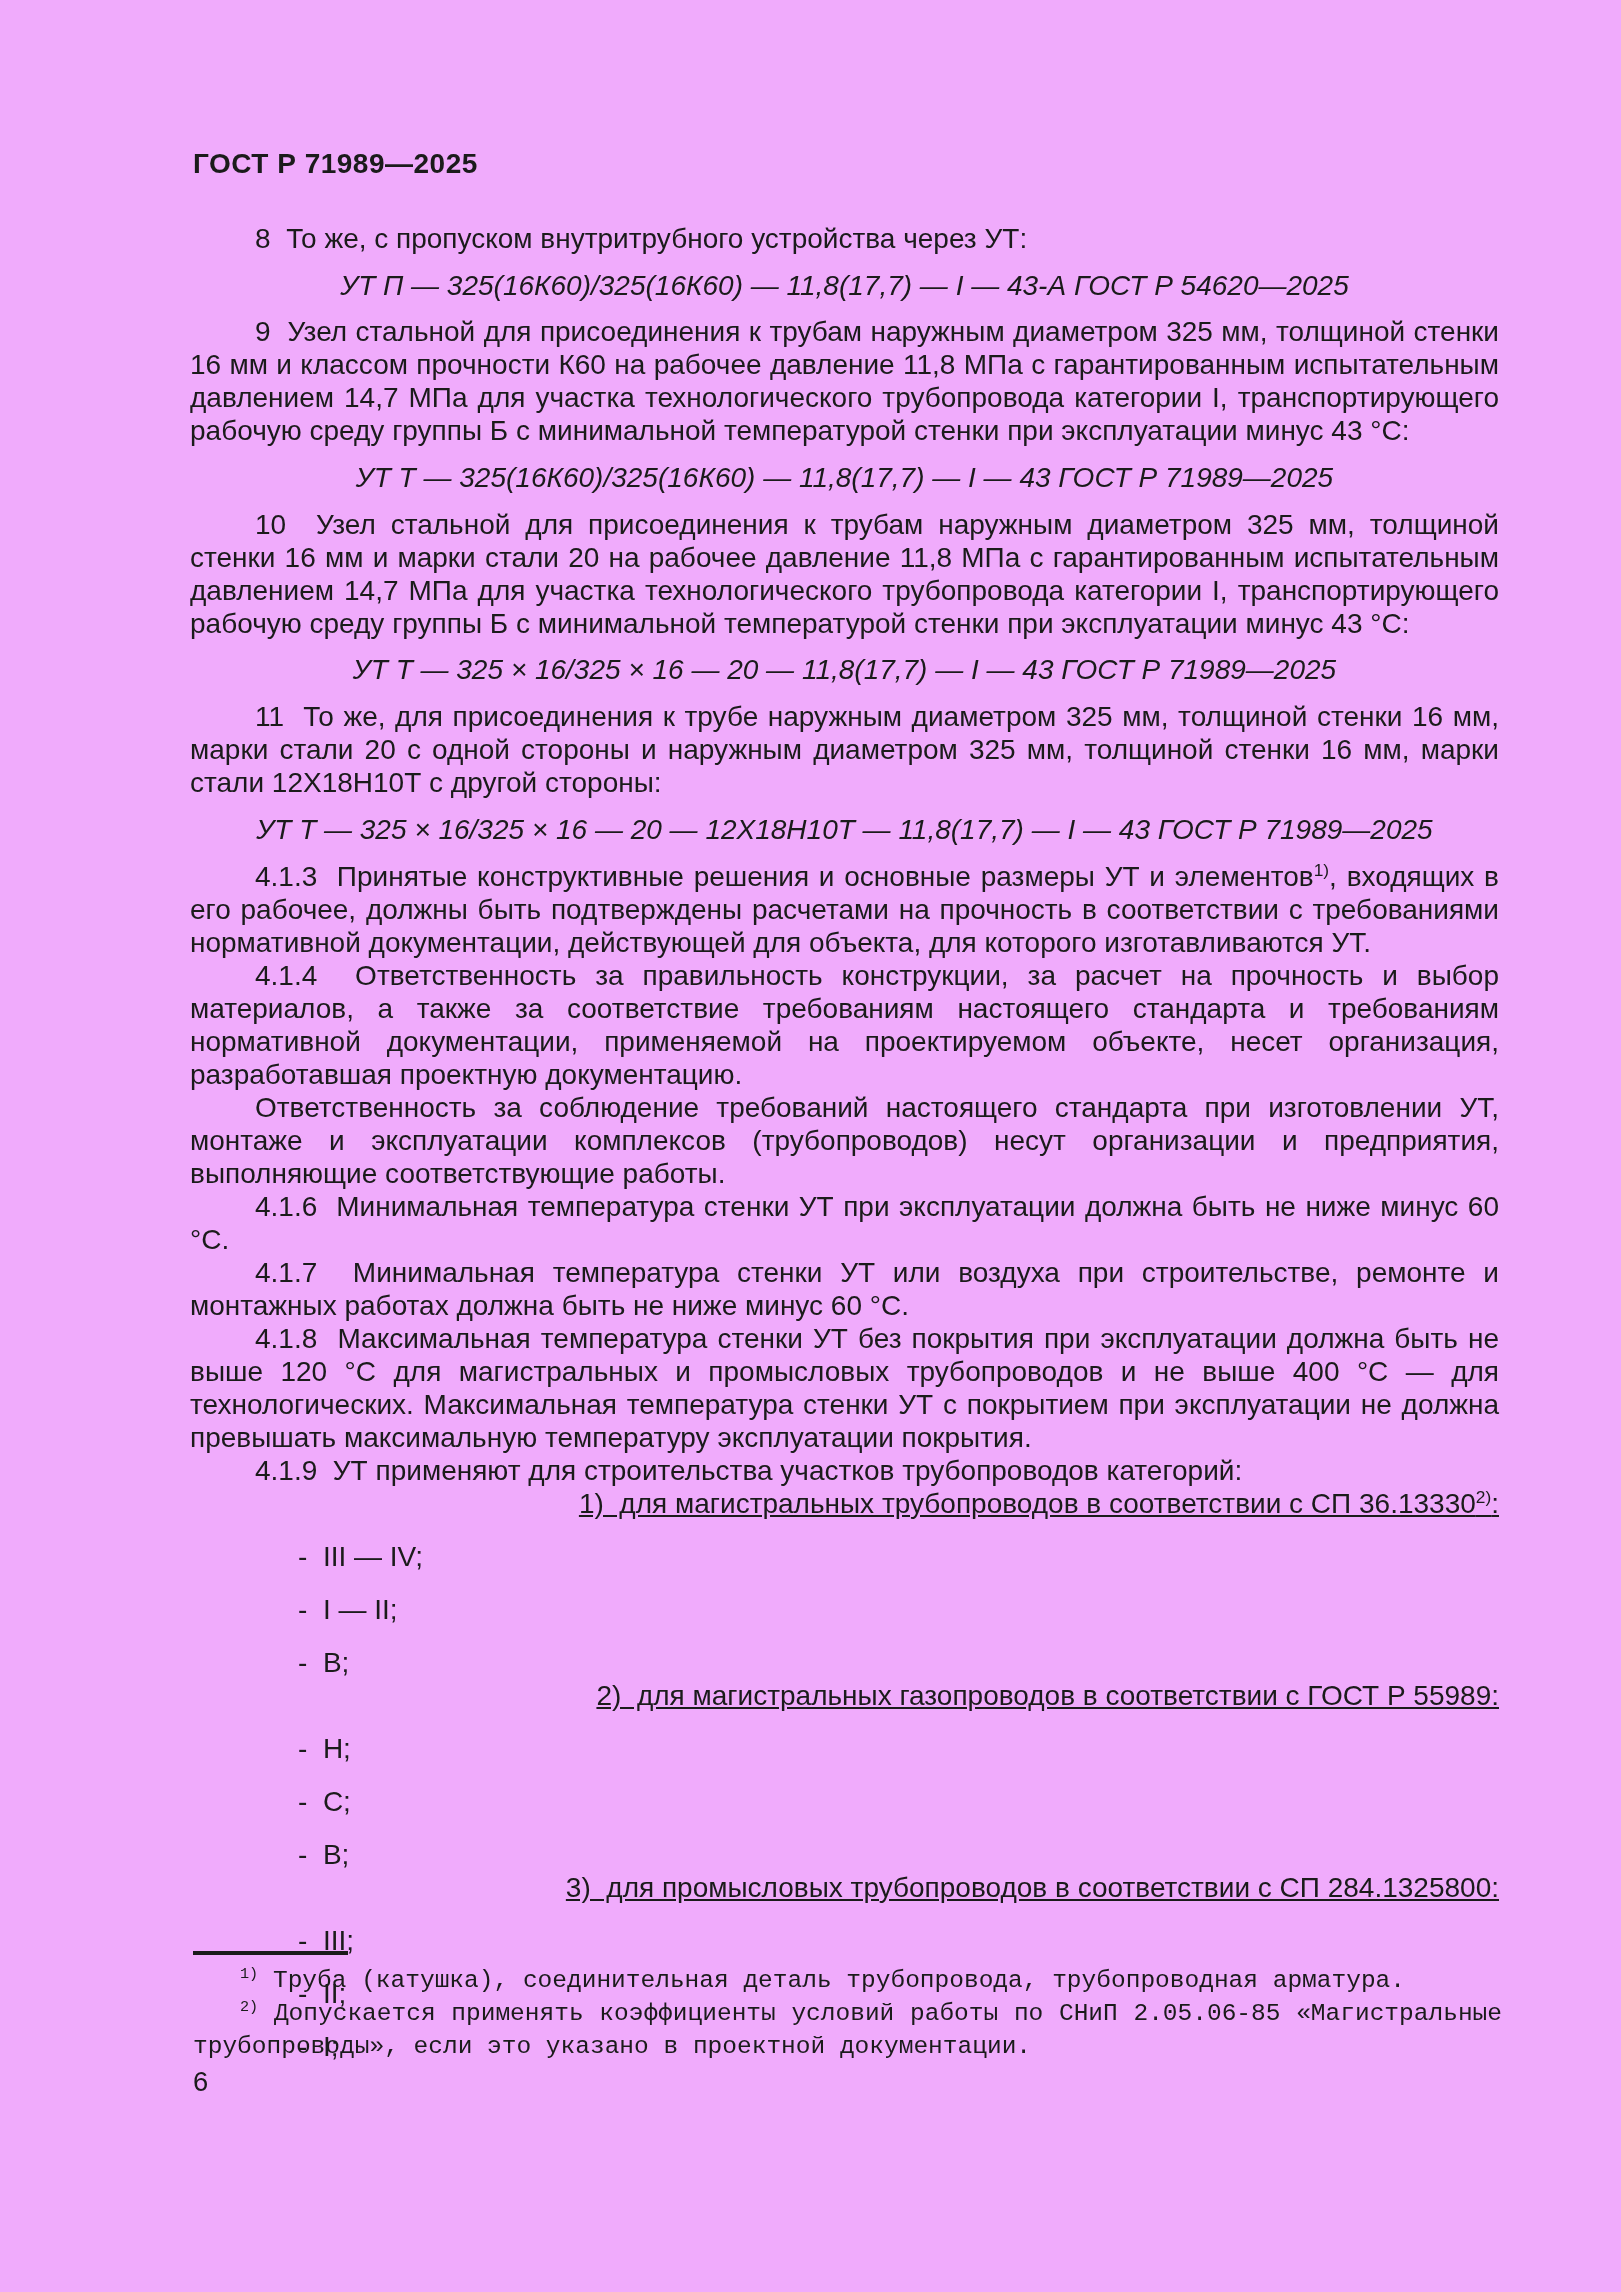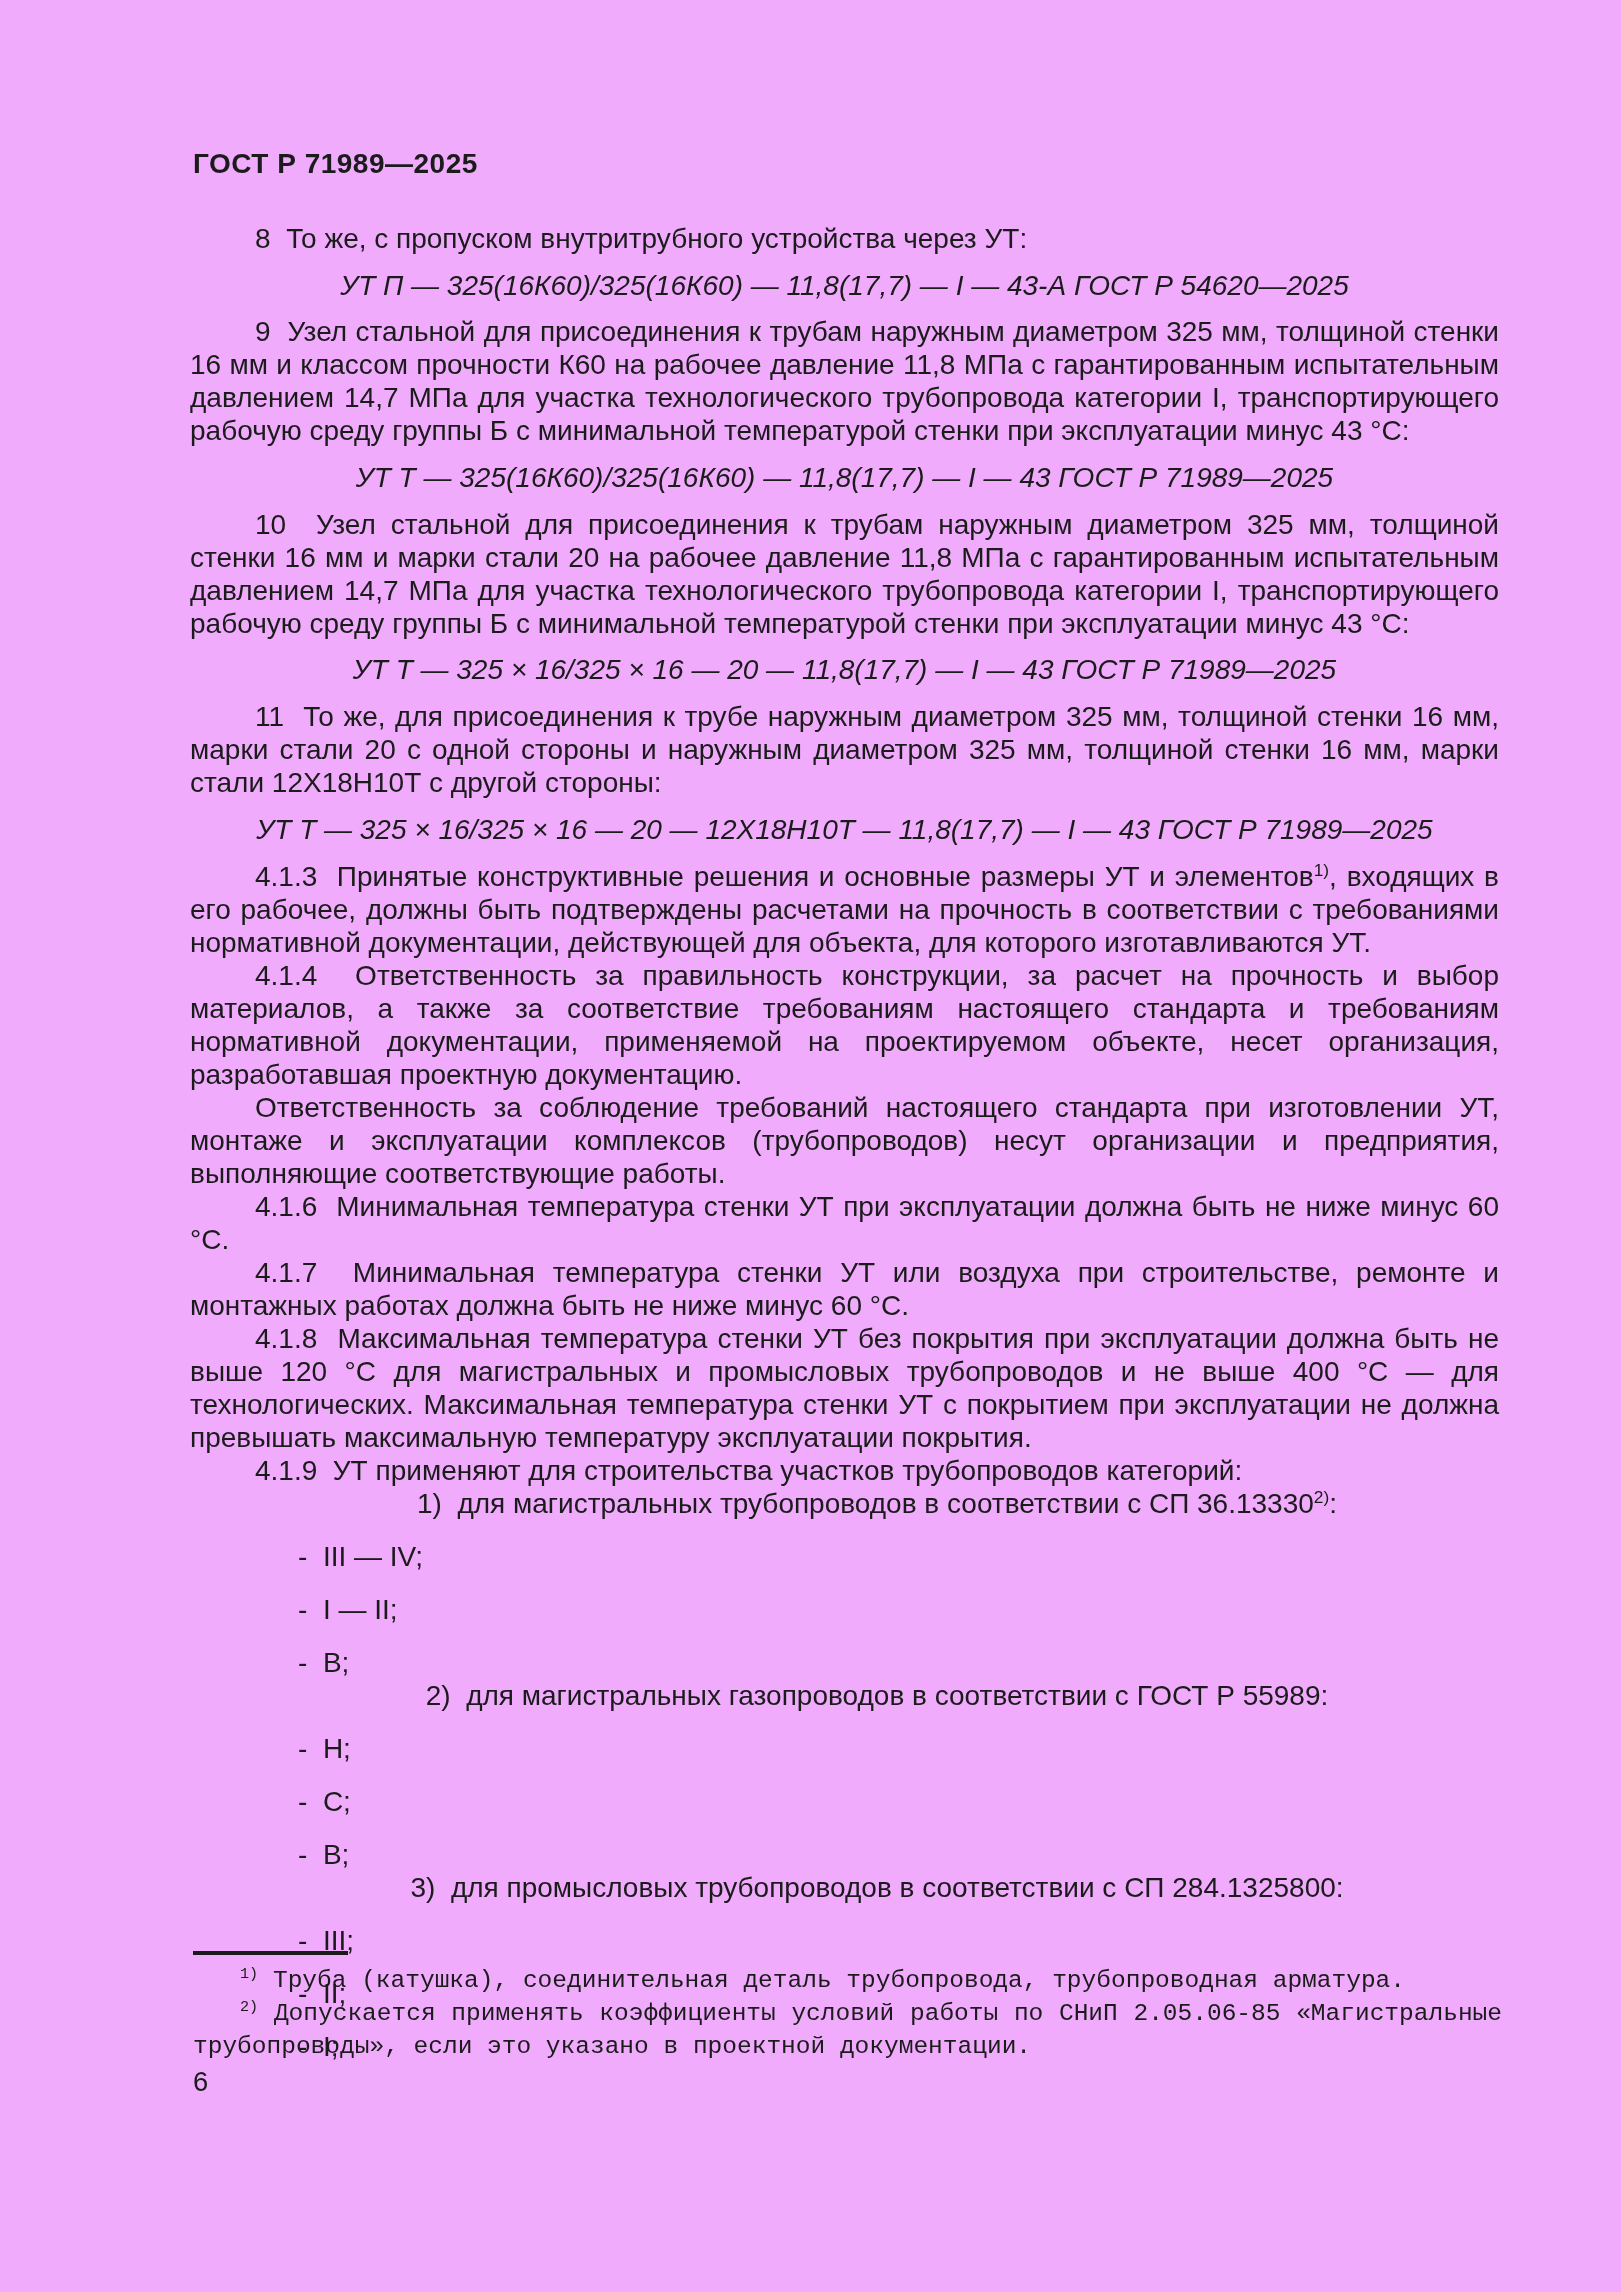--- a/index.html
+++ b/index.html
@@ -16,21 +16,21 @@
   .doc-header {
     position:absolute; top:148px; left:193px;
     font-size:28px; font-weight:700; letter-spacing:0.5px;
   }
   .body-col {
     position:absolute; top:222px; left:190px; width:1309px;
     font-size:28px; line-height:33px; text-align:justify;
   }
   .para   { text-indent:65px; }
   .formula{ text-align:center; text-indent:0; font-style:italic; margin:13.7px 0; white-space:nowrap; }
-  .li-num { text-indent:65px; text-align:center; }
+  .li-num { text-indent:65px; text-align:right;text-decoration:underline; }
   .li-dash{ padding-left:108px; text-align:left;margin-top:20px; }
   sup.fnmark {
     font-size:0.62em; line-height:0;
     position:relative; top:-0.55em; vertical-align:baseline;
   }
   .foot {
     position:absolute; left:193px; top:1951px; width:1309px;font-family:Liberation Mono, monospace;
   }
   .fn-rule {
     width:155px; height:3.9px; background:#1b1b1b; margin-bottom:8.8px;

